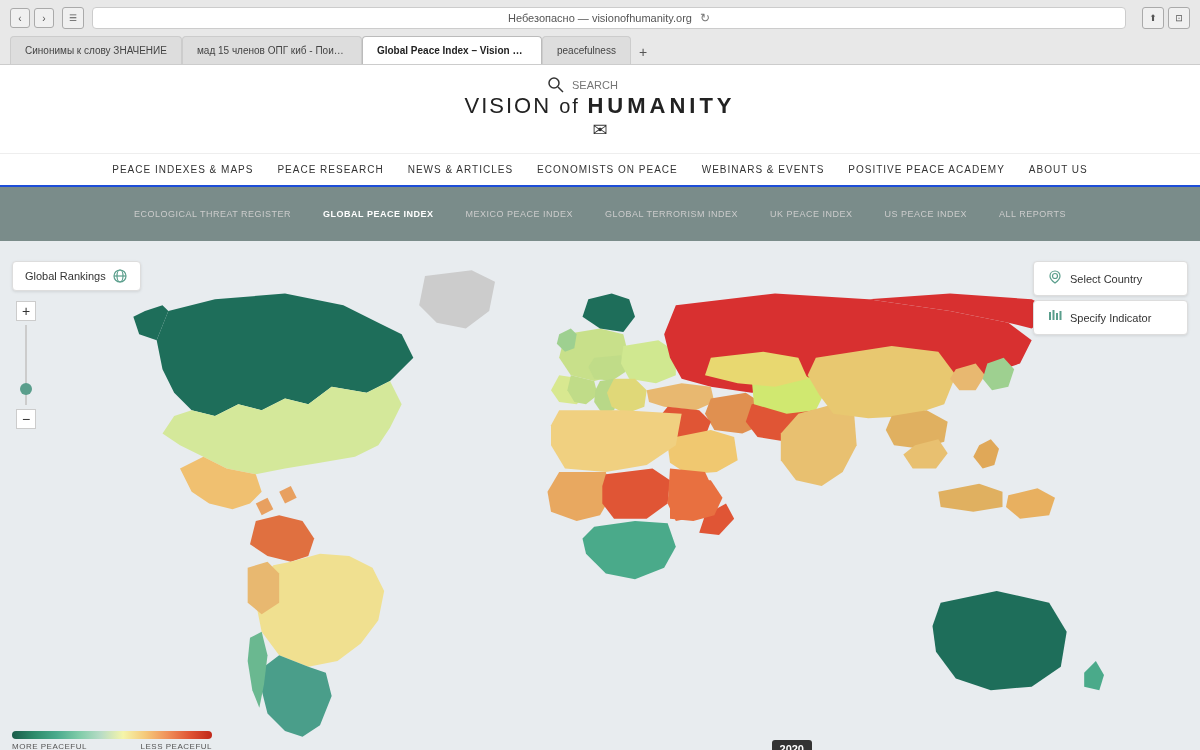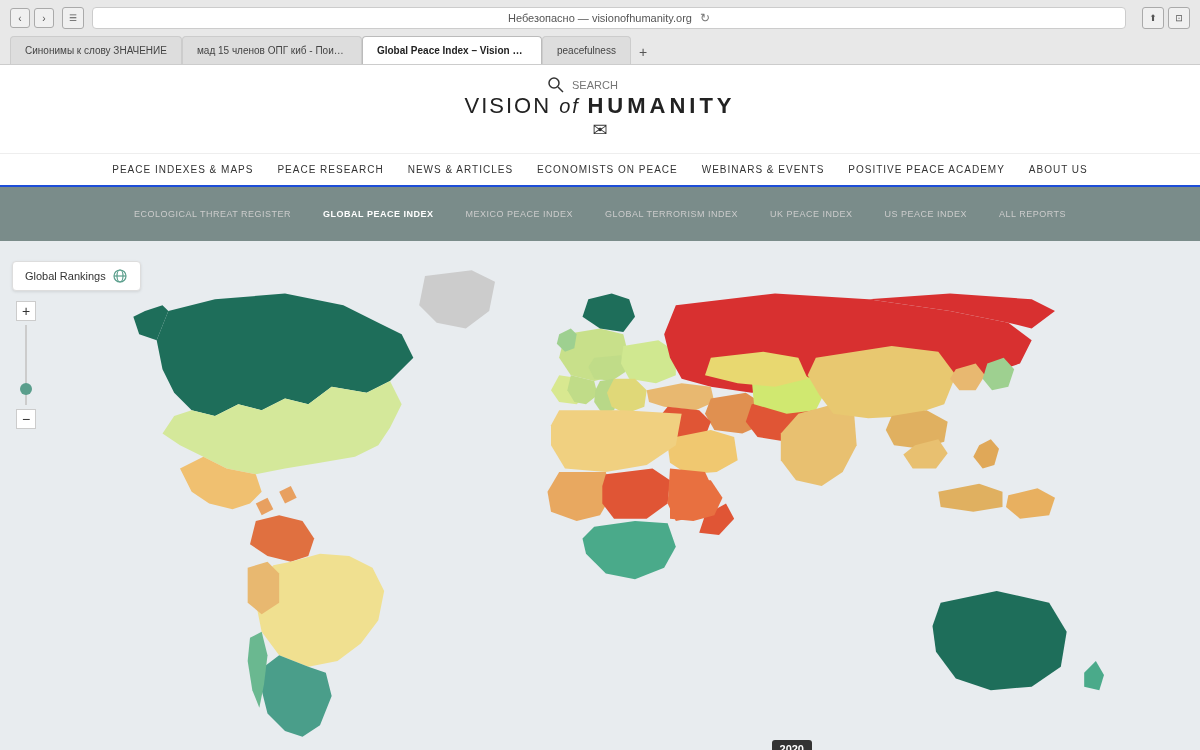--- a/index.html
+++ b/index.html
@@ -51,21 +51,21 @@
     .top-bar {
       display: flex; align-items: center; justify-content: space-between;
       padding: 12px 30px; border-bottom: 1px solid #eee; flex-direction: column;
     }
     .search-area { display: flex; align-items: center; gap: 8px; }
     .search-icon-svg { color: #333; }
     .search-input {
       border: none; outline: none; font-size: 11px; color: #999; width: 80px;
     }
     .site-logo { font-size: 22px; letter-spacing: 2px; font-weight: 300; color: #222; }
-    .site-logo span.of { font-style: italic; font-weight: 300; font-size: 20px; }
+    .site-logo span.of { font-weight: 300; font-size: 20px; }
     .site-logo span.humanity { font-weight: 700; letter-spacing: 4px; }
     .mail-icon { font-size: 18px; color: #333; }
 
     
     .main-nav {
       display: flex; justify-content: center; gap: 24px;
       padding: 10px 0; border-bottom: 2px solid #1d4ed8;
     }
     .nav-item { font-size: 10px; color: #333; text-transform: uppercase; letter-spacing: 1px; cursor: pointer; }
 
@@ -353,21 +353,50 @@
     </div>
 
     <div class="zoom-controls">
       <div class="zoom-btn">+</div>
       <div class="zoom-slider-track">
         <div class="zoom-slider-thumb"></div>
       </div>
       <div class="zoom-btn">−</div>
     </div>
 
-
+    <div class="right-controls">
+      <div class="control-btn">
+        <span class="btn-icon">
+          <svg width="14" height="14" viewBox="0 0 14 14">
+            <circle cx="7" cy="6" r="2.5" fill="none" stroke="#5a9e8c" stroke-width="1.2"></circle>
+            <path d="M7 1 C4.2 1 2 3.2 2 6 C2 9.5 7 13 7 13 C7 13 12 9.5 12 6 C12 3.2 9.8 1 7 1Z" fill="none" stroke="#5a9e8c" stroke-width="1.2"></path>
+          </svg>
+        </span>
+        <span>Select Country</span>
+      </div>
+      <div class="control-btn">
+        <span class="btn-icon">
+          <svg width="14" height="14" viewBox="0 0 14 14">
+            <rect x="1" y="3" width="2" height="8" fill="#5a9e8c"></rect>
+            <rect x="4.5" y="1" width="2" height="10" fill="#5a9e8c"></rect>
+            <rect x="8" y="4" width="2" height="7" fill="#5a9e8c"></rect>
+            <rect x="11.5" y="2" width="2" height="9" fill="#5a9e8c"></rect>
+          </svg>
+        </span>
+        <span>Specify Indicator</span>
+      </div>
+    </div>
+
+    <div class="legend">
+      <div class="legend-bar"></div>
+      <div class="legend-labels">
+        <span class="legend-label">MORE PEACEFUL</span>
+        <span class="legend-label">LESS PEACEFUL</span>
+      </div>
+    </div>
 
     <div class="timeline">
       <div class="timeline-start"></div>
       <div class="timeline-track">
         <div class="timeline-fill"></div>
         <div class="timeline-thumb">
           <div class="year-tooltip">2020</div>
         </div>
       </div>
     </div>

